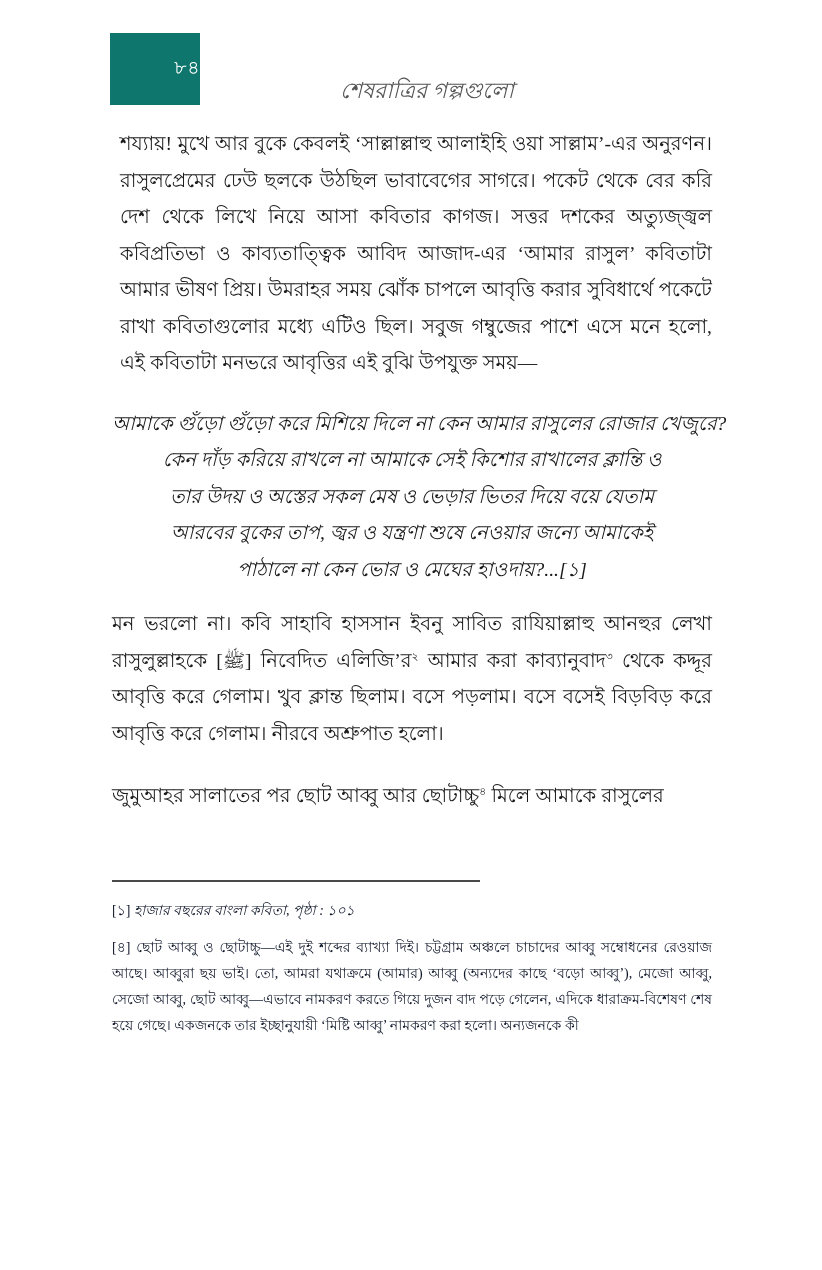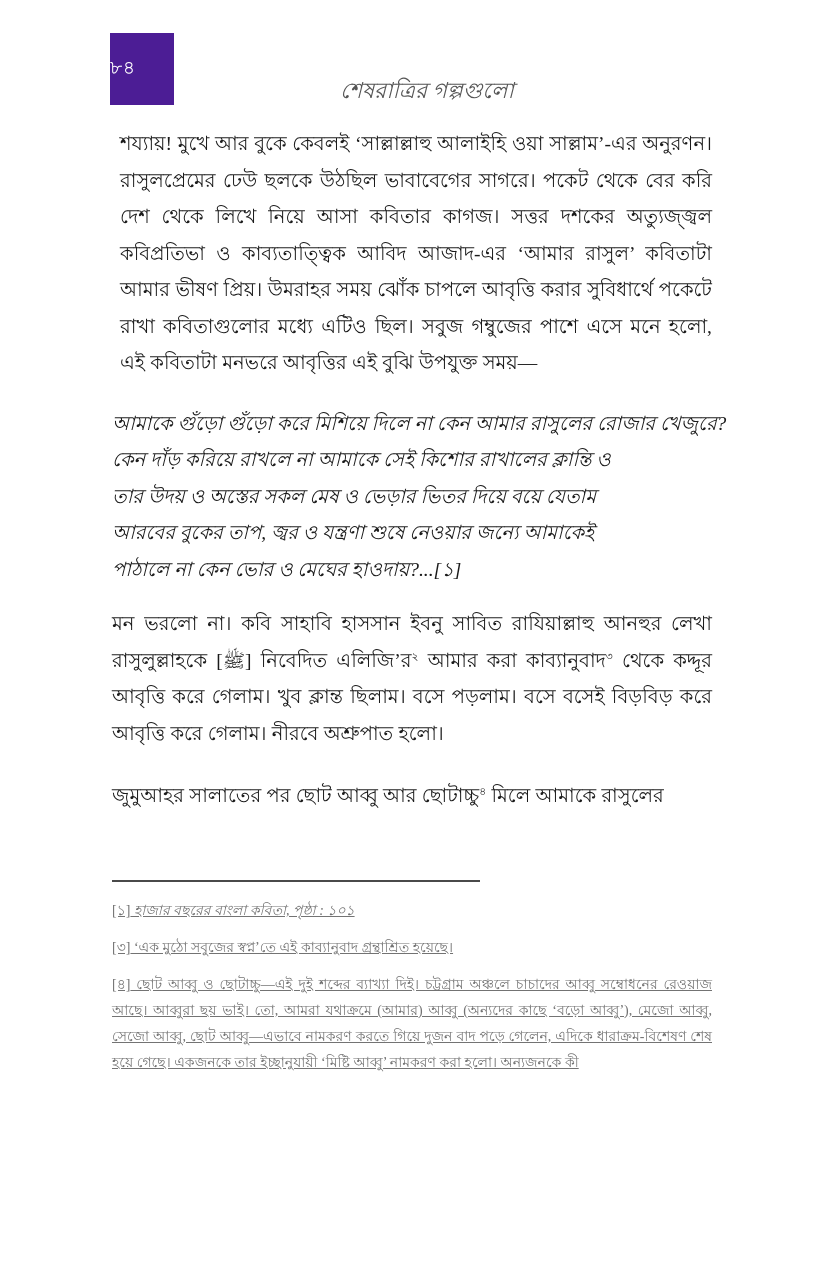--- a/index.html
+++ b/index.html
@@ -29,26 +29,26 @@
     position: absolute;
     left: 110px;
     top: 33px;
     width: 602px;
     height: 72px;
   }
   .folio-box {
     position: absolute;
     left: 0;
     top: 0;
-    width: 64px;
+    width: 90px;
     height: 72px;
-    background: #4c1d95;
+    background: #0f766e;
     display: flex;
     align-items: center;
-    justify-content: flex-start;
+    justify-content: flex-end;
   }
   .folio-num {
     color: #ffffff;
     font-size: 19px;
     letter-spacing: 0.5px;
     font-family: "Liberation Serif", "DejaVu Serif", serif;
   }
   .header-title {
     position: absolute;
     left: 230px;
@@ -79,21 +79,21 @@
 
   .poem {
     margin: 0;
     padding-top: 24px;
     padding-bottom: 18px;
   }
   .poem .line {
     font-size: 19.5px;
     line-height: 36.5px;
     font-style: italic;
-    text-align: left;
+    text-align: center;
     white-space: nowrap;
   }
   .gap-md { height: 26px; }
 
   sup.fn {
     font-size: 0.55em;
     vertical-align: super;
     line-height: 0;
   }
   .saw {
@@ -109,22 +109,21 @@
     height: 2px;
     background: #4a4a4a;
   }
   .footnotes {
     position: absolute;
     left: 112px;
     top: 898px;
     width: 600px;
     font-size: 14px;
     line-height: 25px;
-    color: #737373;
-    text-decoration: underline;
+    color: #0f172a;
   }
   .footnotes .fn-item {
     margin: 0 0 12px 0;
     text-align: justify;
   }
   .footnotes .fn-item.italic { font-style: italic; }
   .footnotes .fn-item i { font-style: italic; }
   .footnotes .fn-item .marker { font-style: normal; }
   .footnotes .fn-item.long {
     line-height: 26px;
@@ -163,19 +162,18 @@
 
   </div>
 
   <div class="fn-rule"></div>
 
   <div class="footnotes">
 
     <p class="fn-item italic"><span class="marker">[১]</span><span> হাজার বছরের বাংলা কবিতা, পৃষ্ঠা : ১০১</span></p>
 
 
-    <p class="fn-item"><span class="marker">[৩]</span><span> ‘এক মুঠো সবুজের স্বপ্ন’তে এই কাব্যানুবাদ গ্রন্থাশ্রিত হয়েছে।</span></p>
 
     <p class="fn-item long"><span class="marker">[৪]</span><span> ছোট আব্বু ও ছোটাচ্চু—এই দুই শব্দের ব্যাখ্যা দিই। চট্টগ্রাম অঞ্চলে চাচাদের আব্বু সম্বোধনের রেওয়াজ আছে। আব্বুরা ছয় ভাই। তো, আমরা যথাক্রমে (আমার) আব্বু (অন্যদের কাছে ‘বড়ো আব্বু’), মেজো আব্বু, সেজো আব্বু, ছোট আব্বু—এভাবে নামকরণ করতে গিয়ে দুজন বাদ পড়ে গেলেন, এদিকে ধারাক্রম-বিশেষণ শেষ হয়ে গেছে। একজনকে তার ইচ্ছানুযায়ী ‘মিষ্টি আব্বু’ নামকরণ করা হলো। অন্যজনকে কী</span></p>
 
   </div>
 
 </div>
 
 </body></html>

